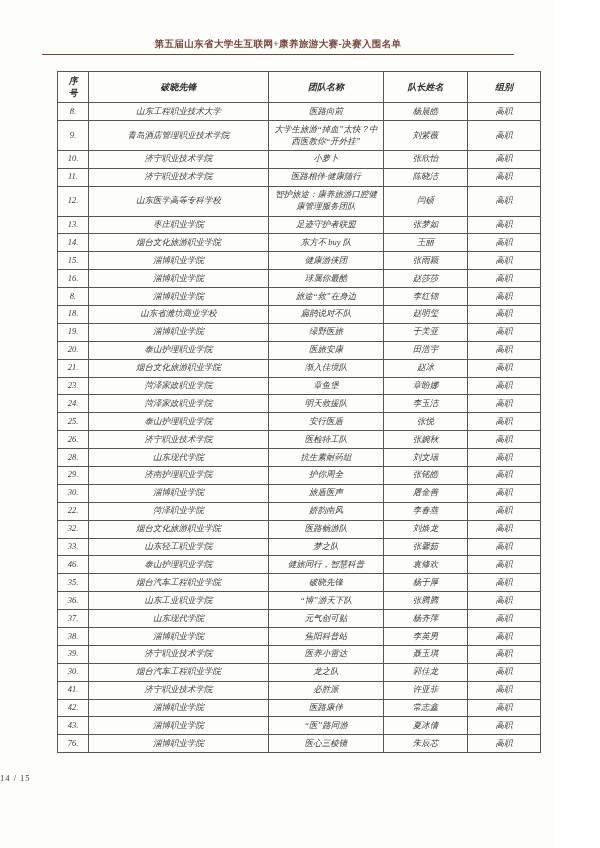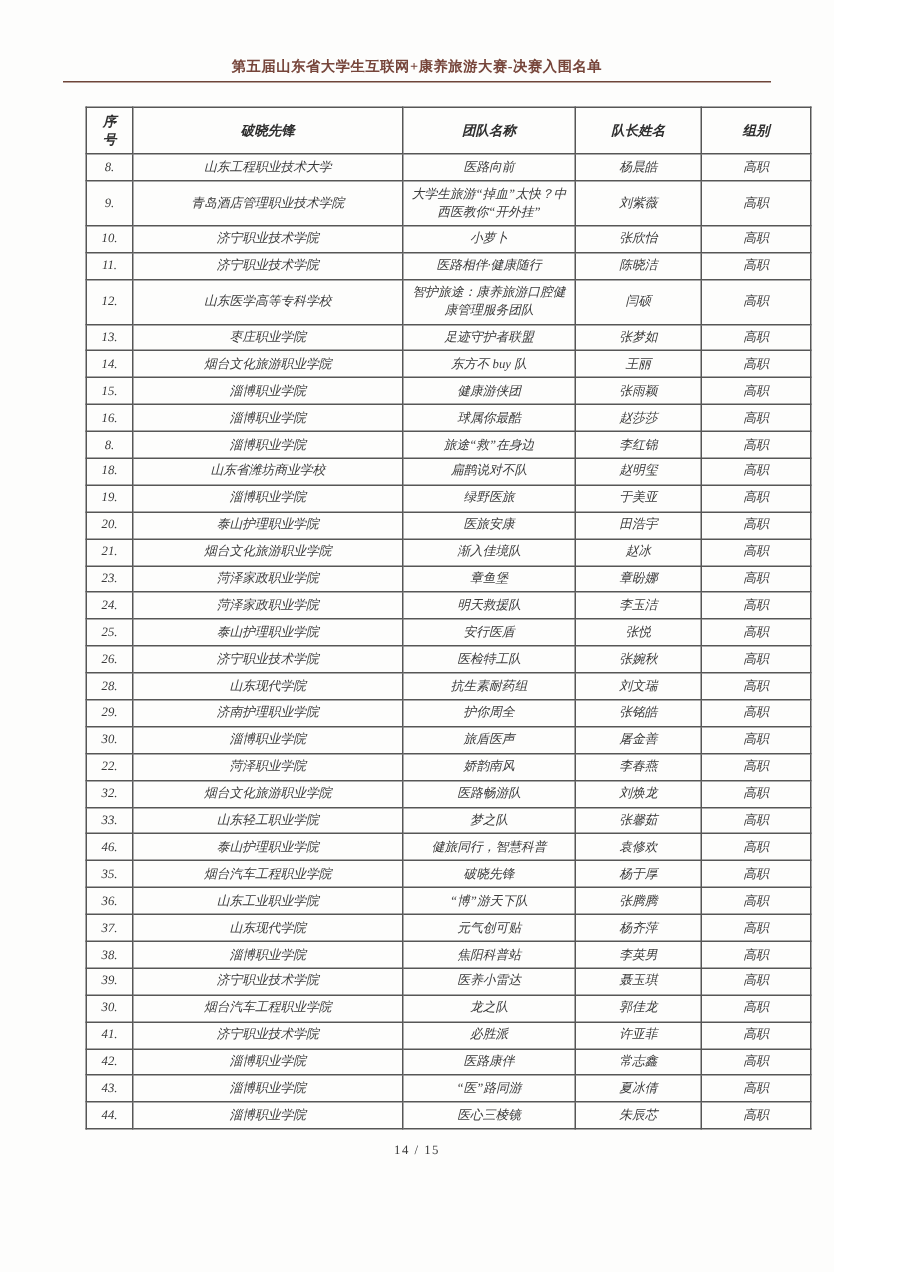--- a/index.html
+++ b/index.html
@@ -60,22 +60,21 @@
     width: 1.15em;
     word-break: break-all;
     line-height: 1.35;
   }
   .col-no    { width: 31px;  }
   .col-school{ width: 180px; }
   .col-team  { width: 115px; }
   .col-cap   { width: 84px;  }
   .col-group { width: 73px;  }
   .page-footer {
-    margin-top: 8px;
-    text-align: center;
+    margin-top: 20px;
     font-size: 8.5px;
     letter-spacing: 1px;
     color: #3a3a3a;
   }
 </style>
 </head>
 <body>
 
 <div class="page">
 
@@ -335,21 +334,21 @@
     <td>高职</td>
   </tr>
         <tr>
     <td>43.</td>
     <td>淄博职业学院</td>
     <td>“医”路同游</td>
     <td>夏冰倩</td>
     <td>高职</td>
   </tr>
         <tr>
-    <td>44.</td>
+    <td>76.</td>
     <td>淄博职业学院</td>
     <td>医心三棱镜</td>
     <td>朱辰芯</td>
     <td>高职</td>
   </tr>
       </tbody>
   </table>
 
   <div class="page-footer">14 / 15</div>
 

